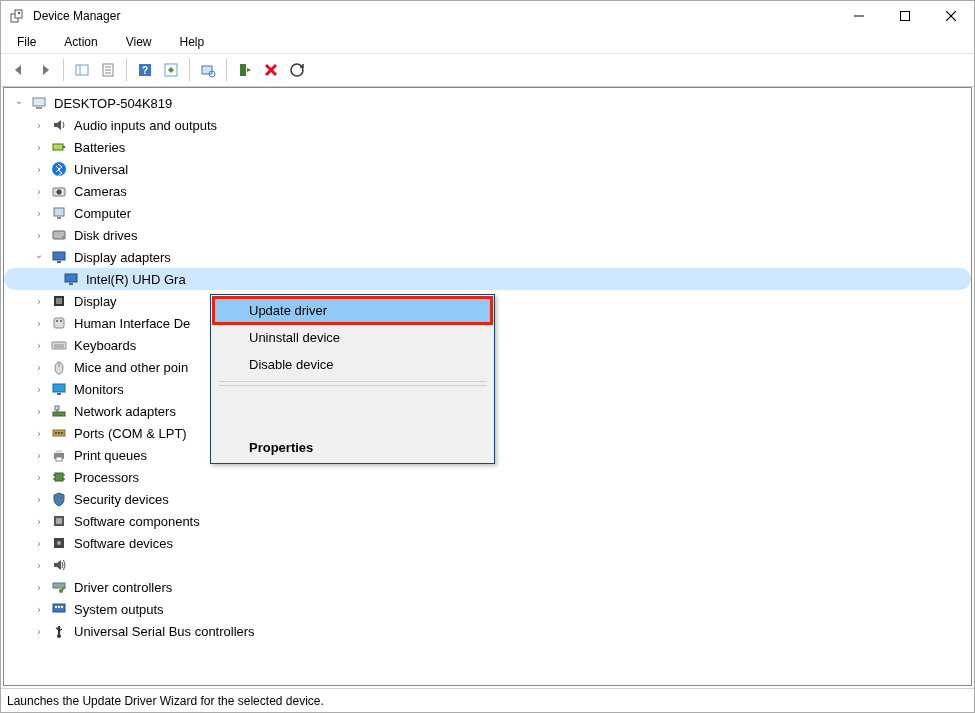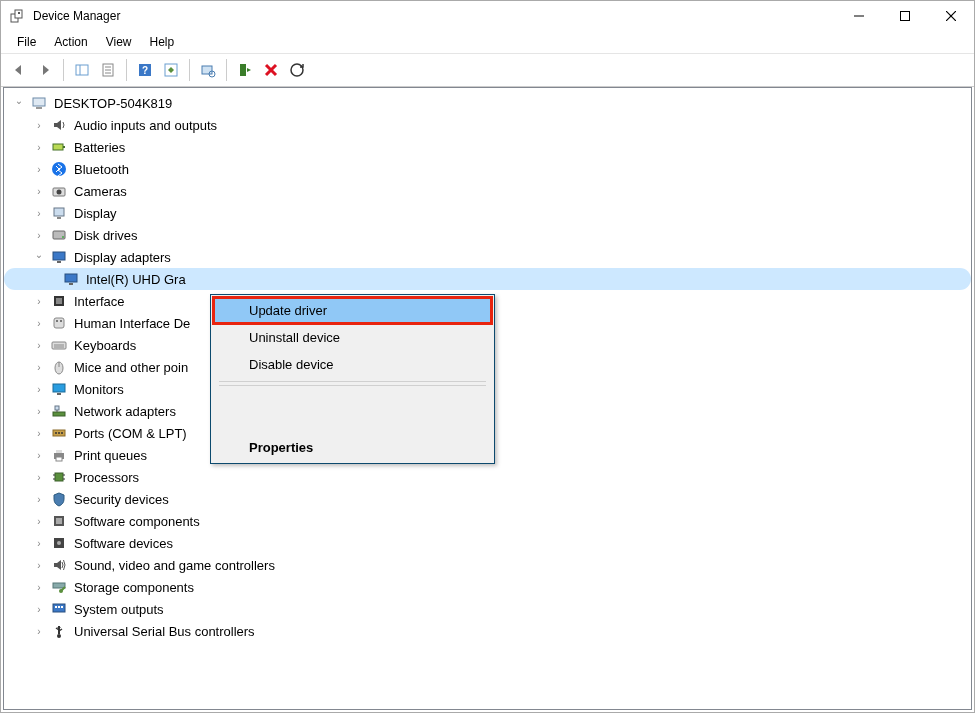--- a/index.html
+++ b/index.html
@@ -8,21 +8,21 @@
 
 
 .titlebar { height: 30px; display: flex; align-items: center; justify-content: space-between; padding: 0 0 0 8px; }
 .titlebar-left { display: flex; align-items: center; gap: 8px; }
 .titlebar-icon { width: 16px; height: 16px; display: inline-flex; align-items: center; justify-content: center; }
 .titlebar-title { font-size: 12px; }
 .titlebar-controls { display: flex; }
 .tb-btn { width: 46px; height: 30px; display: flex; align-items: center; justify-content: center; font-size: 14px; cursor: pointer; }
 
 
-.menubar { height: 22px; display: flex; align-items: center; padding: 0 8px; gap: 2px; border-bottom: 1px solid transparent; }
+.menubar { height: 22px; display: flex; align-items: center; padding: 0 8px; gap: 12px; border-bottom: 1px solid transparent; }
 .menu-item { font-size: 12px; padding: 2px 8px; cursor: pointer; }
 
 
 .toolbar { height: 34px; display: flex; align-items: center; padding: 2px 6px; gap: 2px; border-top: 1px solid #e5e5e5; border-bottom: 1px solid #ccc; }
 .tool-btn { width: 24px; height: 24px; display: flex; align-items: center; justify-content: center; border: 1px solid transparent; cursor: pointer; }
 .tool-sep { width: 1px; height: 22px; background: #ccc; margin: 0 4px; }
 
 
 .tree-wrap { flex: 1; border: 1px solid #828790; margin: 0 2px 2px 2px; overflow: auto; padding: 4px 0; position: relative; background: #fff; }
 .tree { font-size: 13px; }
@@ -192,41 +192,41 @@
           <span class="node-label">Batteries</span>
         </div>
         <div class="tree-row indent-1">
           <span class="expander">›</span>
           <span class="node-icon">
             <svg width="16" height="16" viewBox="0 0 16 16">
               <circle cx="8" cy="8" r="7" fill="#1a73e8"></circle>
               <path d="M7 3 L11 6 L7 9 L11 12 L7 15 M5 5 L9 9 M5 11 L9 7" stroke="#fff" stroke-width="1" fill="none"></path>
             </svg>
           </span>
-          <span class="node-label">Bluetooth</span>
+          <span class="node-label">Universal</span>
         </div>
         <div class="tree-row indent-1">
           <span class="expander">›</span>
           <span class="node-icon">
             <svg width="16" height="16" viewBox="0 0 16 16">
               <rect x="2" y="5" width="12" height="8" rx="1" fill="#ddd" stroke="#777"></rect>
               <circle cx="8" cy="9" r="2.5" fill="#444"></circle>
             </svg>
           </span>
           <span class="node-label">Cameras</span>
         </div>
         <div class="tree-row indent-1">
           <span class="expander">›</span>
           <span class="node-icon">
             <svg width="16" height="16" viewBox="0 0 16 16">
               <rect x="3" y="3" width="10" height="8" fill="#cde" stroke="#678"></rect>
               <rect x="6" y="12" width="4" height="2" fill="#888"></rect>
             </svg>
           </span>
-          <span class="node-label">Display</span>
+          <span class="node-label">Computer</span>
         </div>
         <div class="tree-row indent-1">
           <span class="expander">›</span>
           <span class="node-icon">
             <svg width="16" height="16" viewBox="0 0 16 16">
               <rect x="2" y="4" width="12" height="8" rx="1" fill="#bbb" stroke="#666"></rect>
               <circle cx="12" cy="10" r="1" fill="#4a4"></circle>
             </svg>
           </span>
           <span class="node-label">Disk drives</span>
@@ -252,21 +252,21 @@
           <span class="node-label">Intel(R) UHD Gra</span>
         </div>
         <div class="tree-row indent-1">
           <span class="expander">›</span>
           <span class="node-icon">
             <svg width="16" height="16" viewBox="0 0 16 16">
               <rect x="3" y="3" width="10" height="10" fill="#333"></rect>
               <rect x="5" y="5" width="6" height="6" fill="#888"></rect>
             </svg>
           </span>
-          <span class="node-label">Interface</span>
+          <span class="node-label">Display</span>
         </div>
         <div class="tree-row indent-1">
           <span class="expander">›</span>
           <span class="node-icon">
             <svg width="16" height="16" viewBox="0 0 16 16">
               <rect x="3" y="3" width="10" height="10" rx="2" fill="#ddd" stroke="#888"></rect>
               <circle cx="6" cy="6" r="1" fill="#555"></circle>
               <circle cx="10" cy="6" r="1" fill="#555"></circle>
             </svg>
           </span>
@@ -380,32 +380,31 @@
           <span class="node-label">Software devices</span>
         </div>
         <div class="tree-row indent-1">
           <span class="expander">›</span>
           <span class="node-icon">
             <svg width="16" height="16" viewBox="0 0 16 16">
               <path d="M3 6 L6 6 L10 3 L10 13 L6 10 L3 10 Z" fill="#555"></path>
               <path d="M11 5 Q13 8 11 11 M12.5 3 Q15.5 8 12.5 13" fill="none" stroke="#555"></path>
             </svg>
           </span>
-          <span class="node-label">Sound, video and game controllers</span>
         </div>
         <div class="tree-row indent-1">
           <span class="expander">›</span>
           <span class="node-icon">
             <svg width="16" height="16" viewBox="0 0 16 16">
               <rect x="2" y="4" width="12" height="5" fill="#8aa" stroke="#577"></rect>
               <path d="M10 12 L14 8" stroke="#5a8f3d" stroke-width="2"></path>
               <circle cx="10" cy="12" r="2" fill="#5a8f3d"></circle>
             </svg>
           </span>
-          <span class="node-label">Storage components</span>
+          <span class="node-label">Driver controllers</span>
         </div>
         <div class="tree-row indent-1">
           <span class="expander">›</span>
           <span class="node-icon">
             <svg width="16" height="16" viewBox="0 0 16 16">
               <rect x="2" y="3" width="12" height="8" fill="#3b78c7" stroke="#284e7f"></rect>
               <rect x="4" y="5" width="2" height="2" fill="#fff"></rect>
               <rect x="7" y="5" width="2" height="2" fill="#fff"></rect>
               <rect x="10" y="5" width="2" height="2" fill="#fff"></rect>
             </svg>
@@ -429,14 +428,17 @@
 
   <div class="context-menu">
     <div class="ctx-item highlight">Update driver</div>
     <div class="ctx-item">Uninstall device</div>
     <div class="ctx-item">Disable device</div>
     <div class="ctx-sep"></div>
     <div class="ctx-sep"></div>
     <div class="ctx-item bold">Properties</div>
   </div>
 
+  <div class="statusbar">
+    <span>Launches the Update Driver Wizard for the selected device.</span>
+  </div>
 
 </div>
 
 </body></html>

